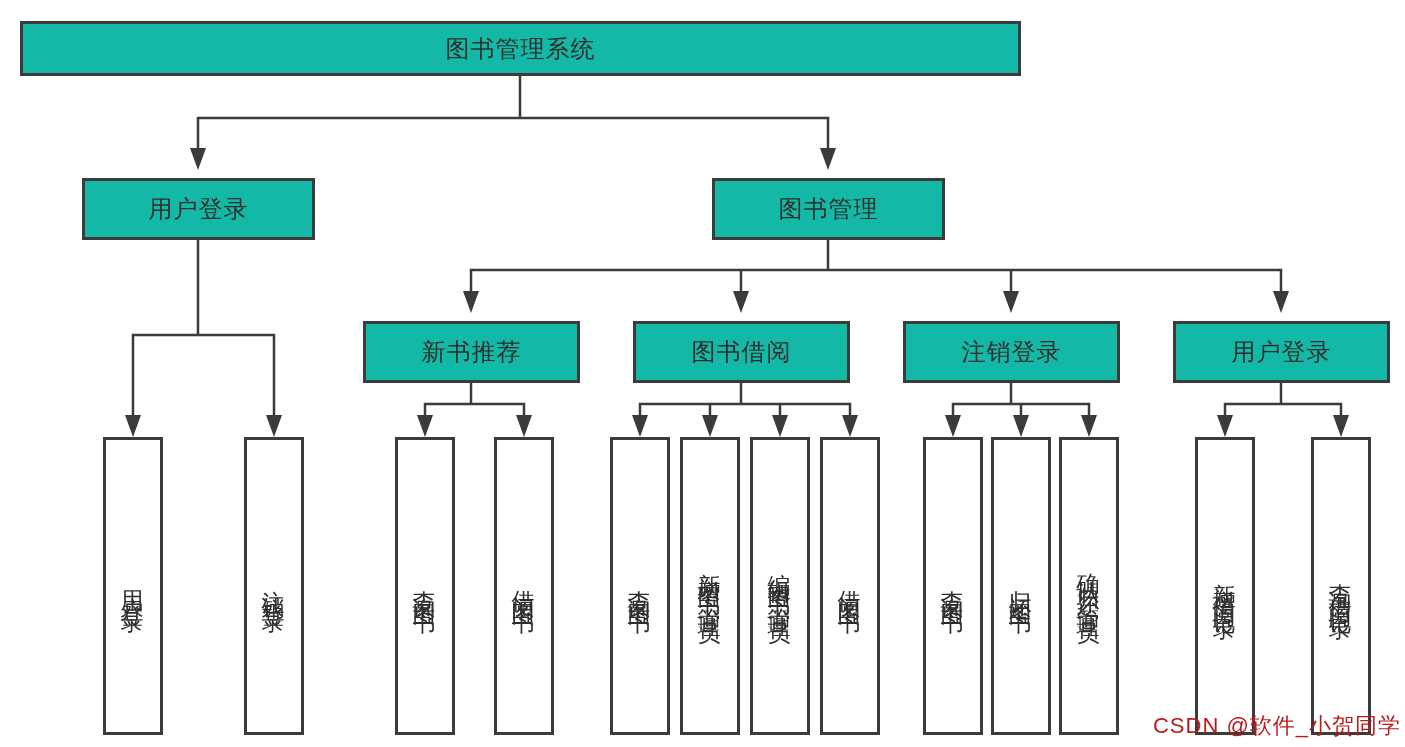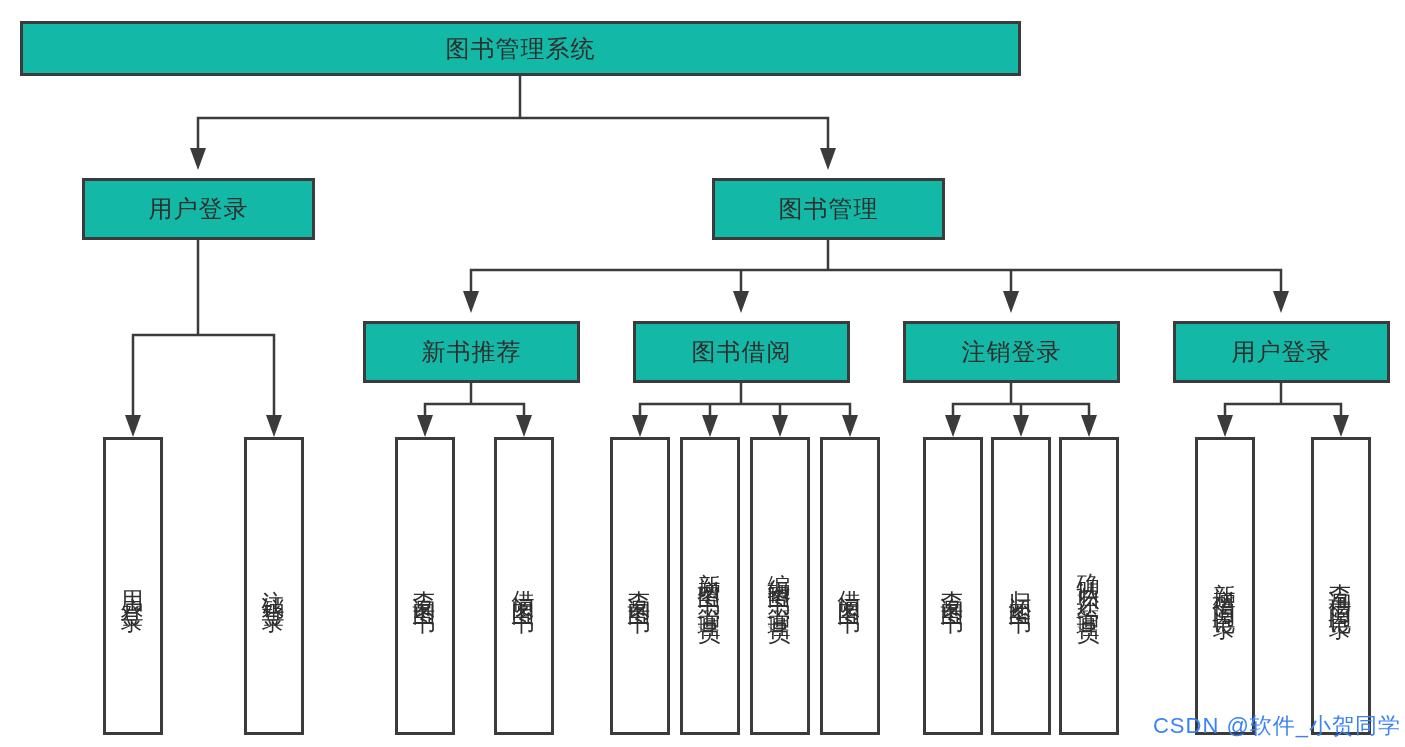--- a/index.html
+++ b/index.html
@@ -27,21 +27,21 @@
   .p-s1{left:633px;top:313px;width:217px;height:62px}
   .p-s2{left:903px;top:313px;width:217px;height:62px}
   .p-s3{left:1173px;top:313px;width:217px;height:62px}
   .p-l10{left:103px}.p-l11{left:244px}
   .p-l20{left:395px}.p-l21{left:494px}
   .p-l30{left:610px}.p-l31{left:680px}.p-l32{left:750px}.p-l33{left:820px}
   .p-l40{left:923px}.p-l41{left:991px}.p-l42{left:1059px}
   .p-l50{left:1195px}.p-l51{left:1311px}
   .watermark{
     position:absolute;right:4px;bottom:6px;z-index:5;
-    font-size:22px;letter-spacing:1px;color:#3b82f6;
+    font-size:22px;letter-spacing:1px;color:#b91c1c;
   }
 </style>
 </head>
 <body>
 
 <div class="stage">
 
   <svg class="wires" width="1405" height="747" viewBox="0 0 1405 747">
     <g stroke="#3b3b3b" stroke-width="2.5" fill="none">
 

